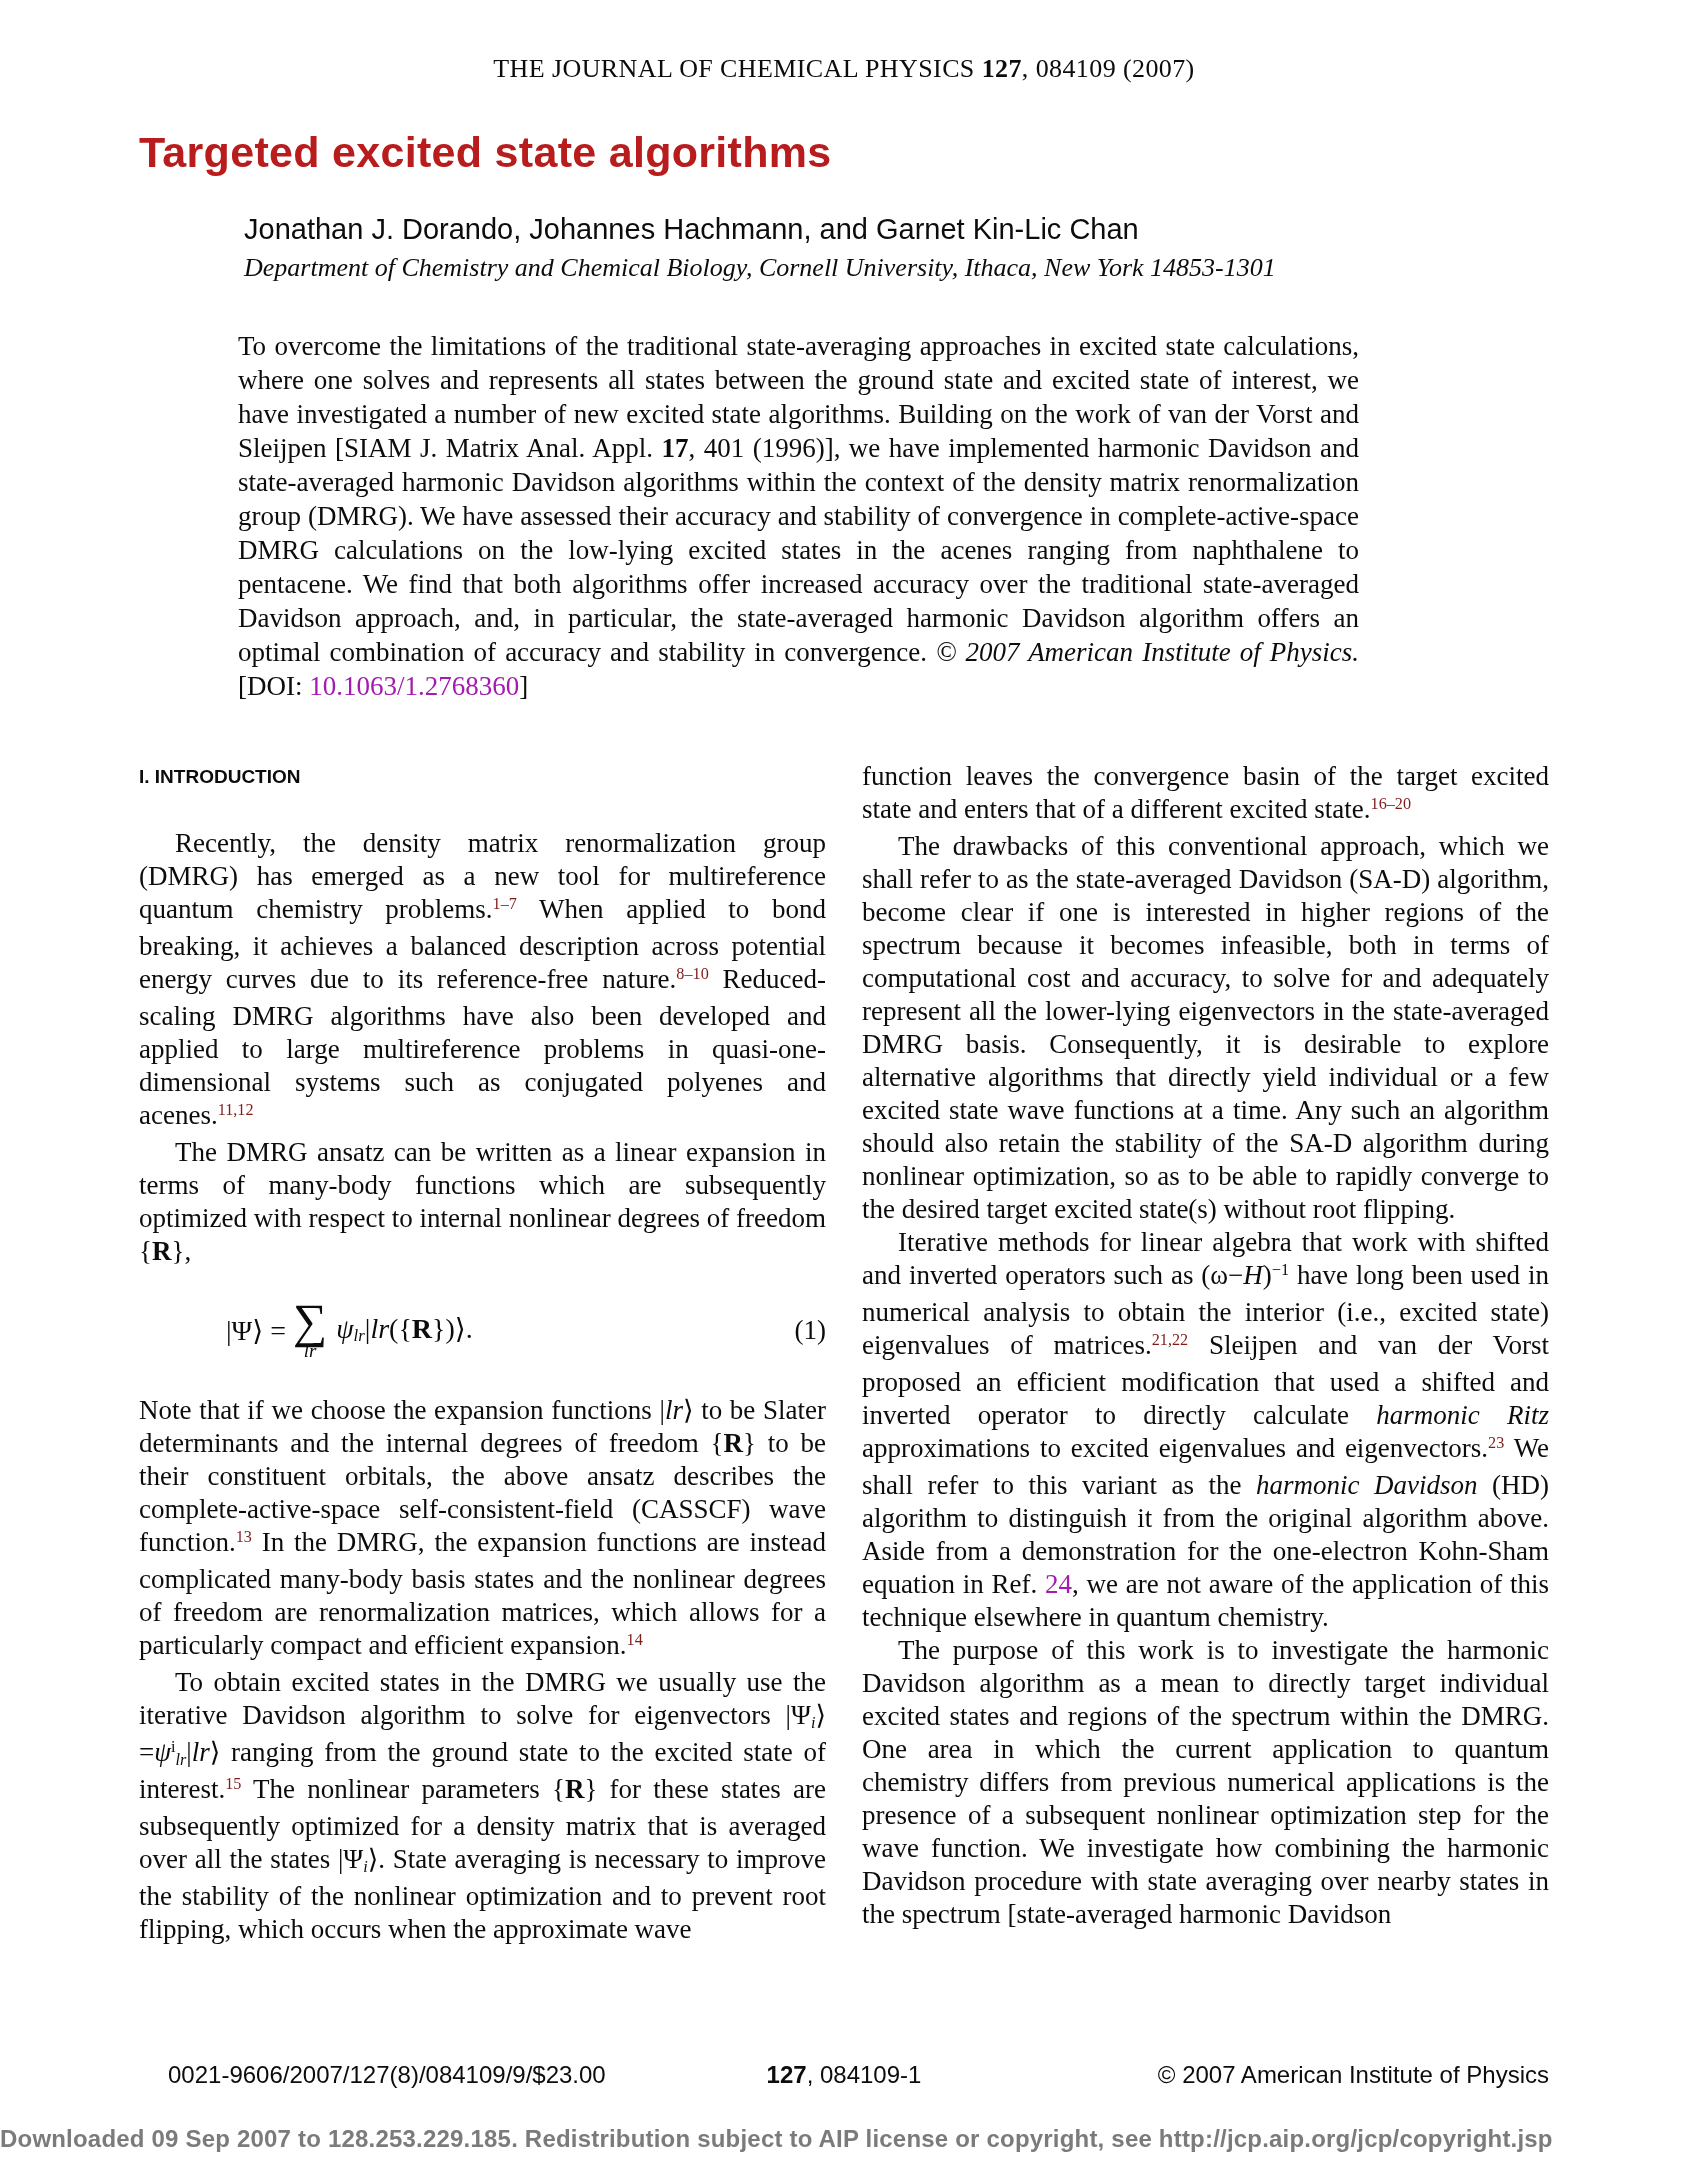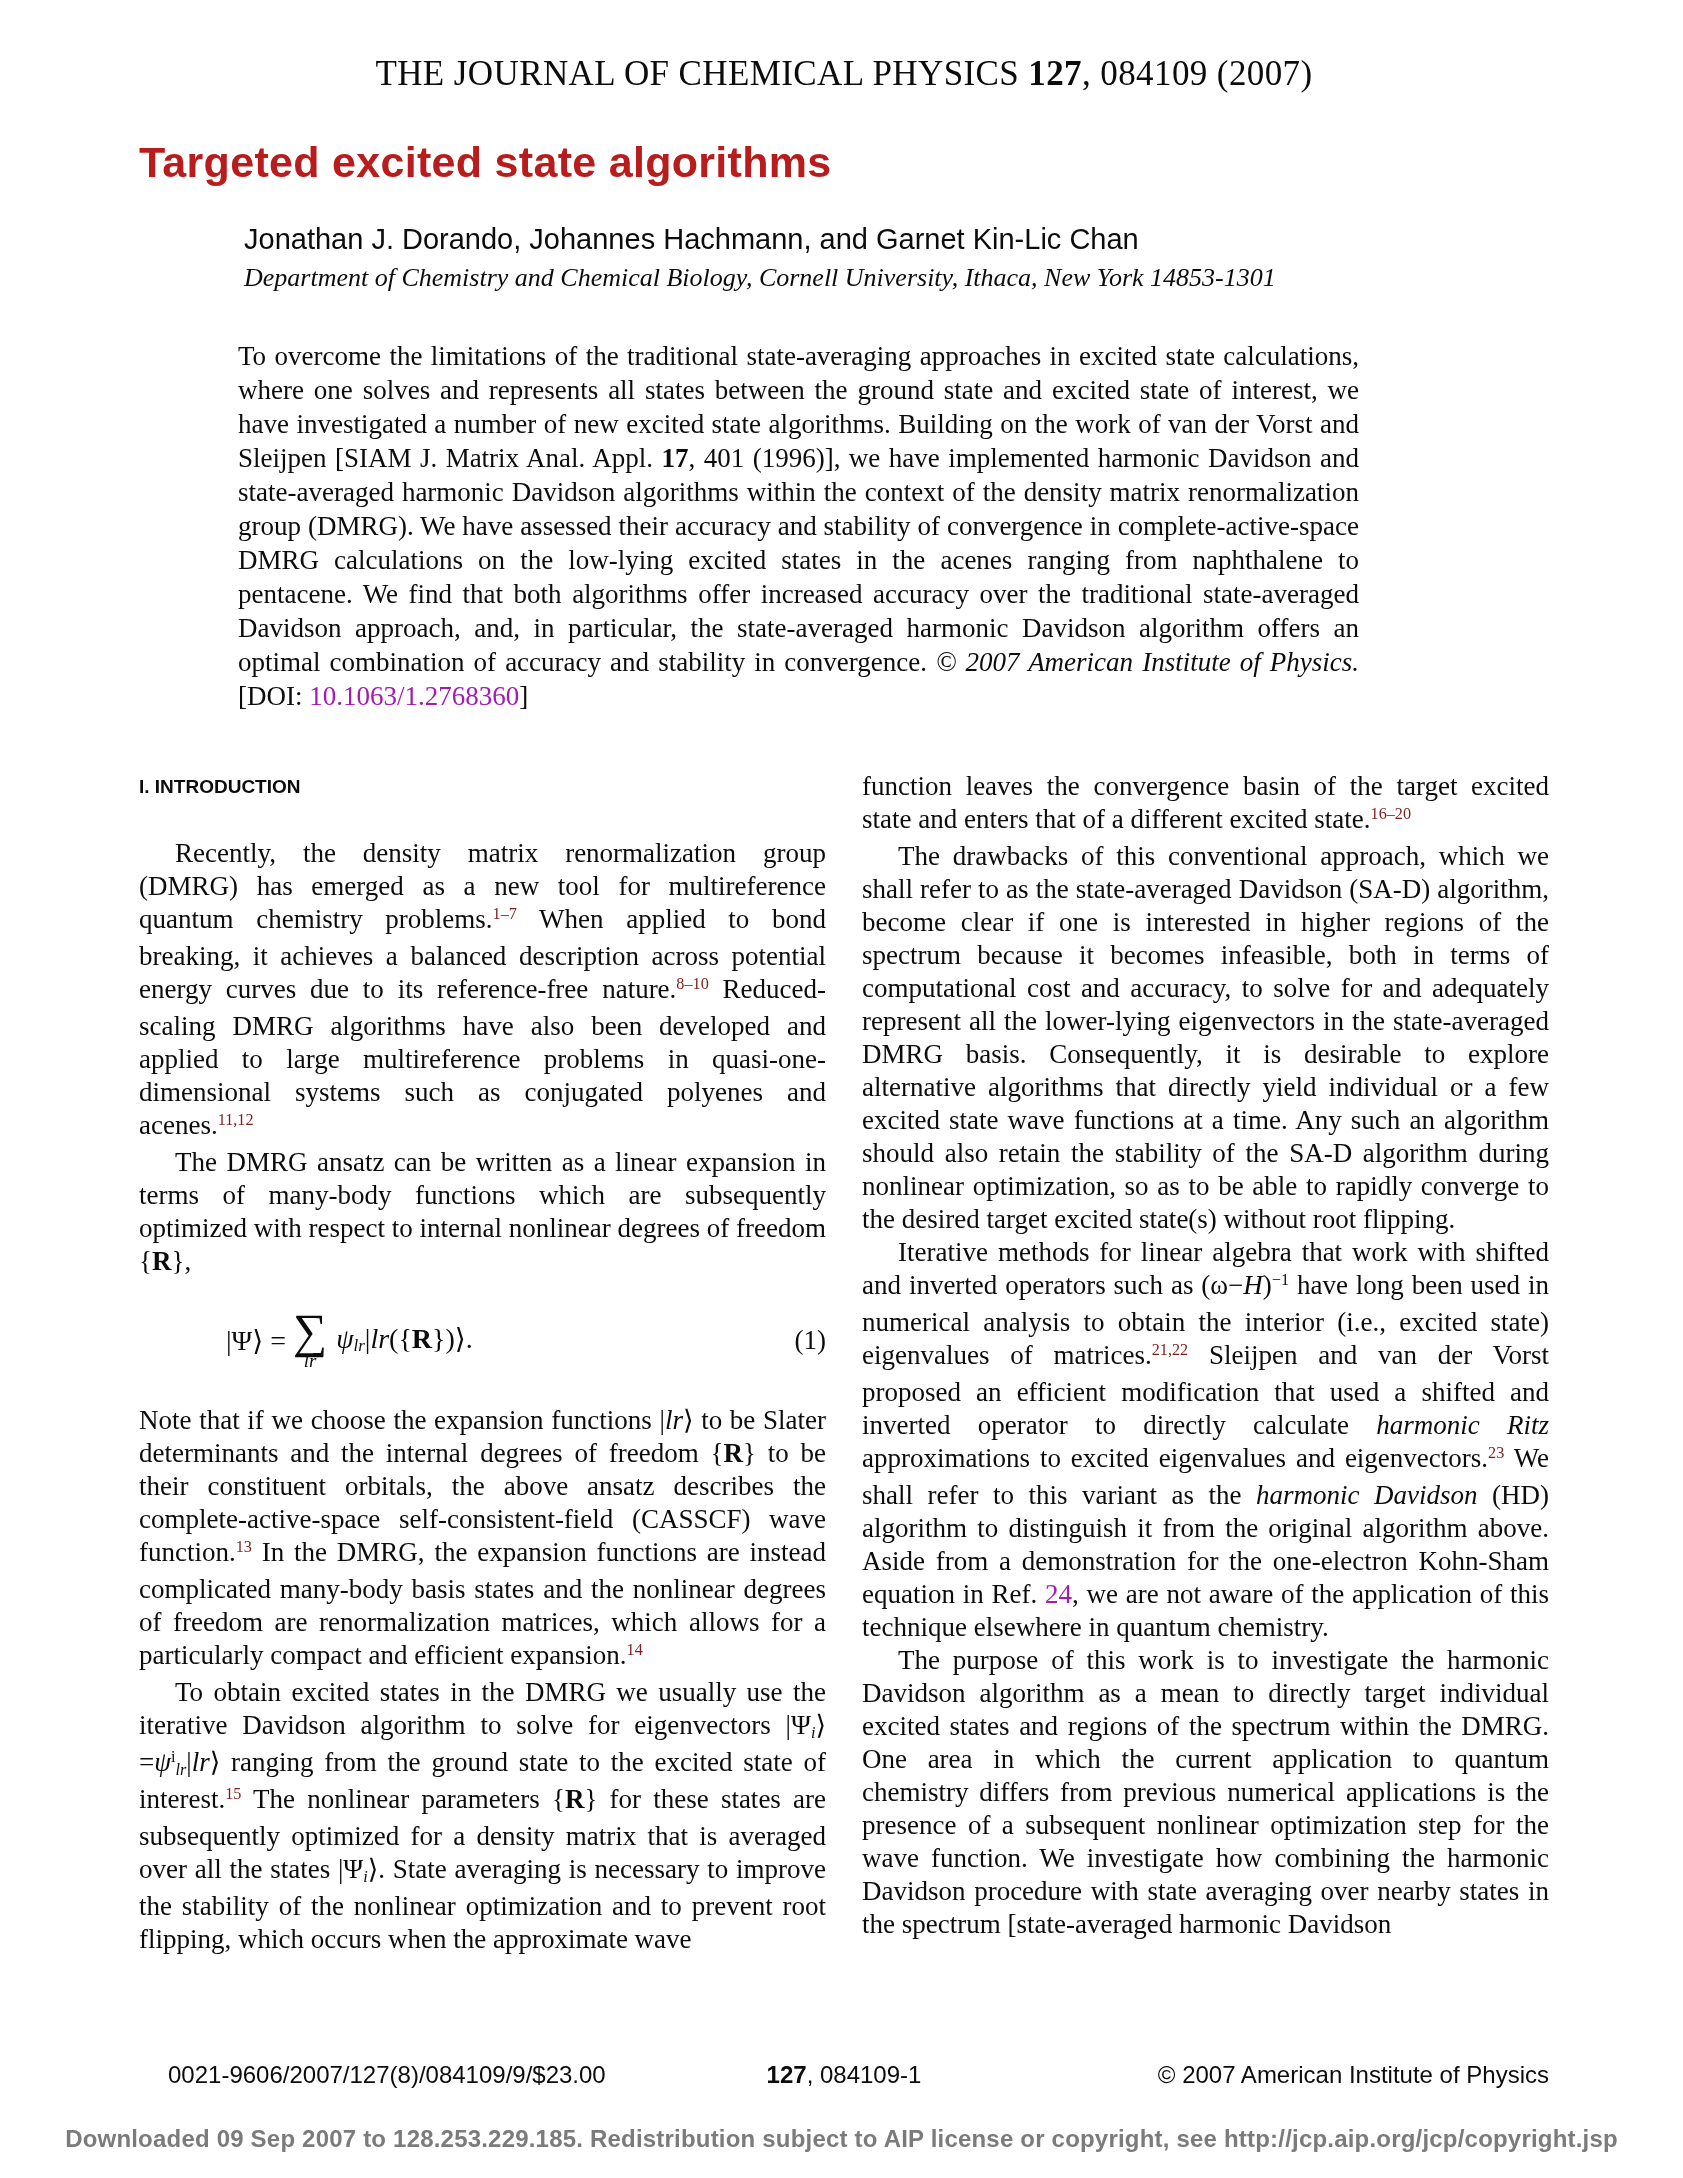--- a/index.html
+++ b/index.html
@@ -1,21 +1,21 @@
 <!DOCTYPE html>
 <html><head>
 <meta charset="utf-8">
 <style>
   html,body{margin:0;padding:0;background:#ffffff;}
   .page{
     width:1683px;height:2178px;position:relative;background:#ffffff;color:#0c0c0c;
     font-family:"Liberation Serif","DejaVu Serif",serif;
     box-sizing:border-box;padding:54px 134px 0 139px;overflow:hidden;
   }
-  .journal-header{text-align:center;font-size:35px;letter-spacing:0.4px;}
+  .journal-header{text-align:center;font-size:26px;letter-spacing:0.4px;}
   .bold{font-weight:bold;}
   .title{
     font-family:"Liberation Sans","DejaVu Sans",sans-serif;color:#b91c1c;
     font-size:43px;font-weight:bold;margin:44px 0 0 0;letter-spacing:0.3px;
   }
   .authors{font-family:"Liberation Sans","DejaVu Sans",sans-serif;font-size:29px;margin:36px 0 0 105px;}
   .affiliation{font-style:italic;font-size:26px;margin:7px 0 0 105px;}
   .received{font-size:27px;margin:30px 0 0 105px;}
   .abstract{margin:46px 0 0 99px;width:1121px;text-align:justify;font-size:27px;line-height:34px;}
   .columns{display:flex;gap:36px;margin-top:57px;}
@@ -42,21 +42,21 @@
   .eq-rhs{font-size:28px;}
   .eq-number{font-size:27px;}
   .footer{
     position:absolute;left:139px;right:134px;top:2061px;height:40px;
     font-family:"Liberation Sans","DejaVu Sans",sans-serif;font-size:24px;
   }
   .footer-issn{position:absolute;left:0;top:0;margin-left:29px;}
   .footer-center{position:absolute;left:50%;transform:translateX(-50%);top:0;}
   .footer-copyright{position:absolute;right:0;top:0;}
   .download-note{
-    position:absolute;left:0;right:0;top:2125px;text-align:center;
+    position:absolute;left:0;right:0;top:2125px;text-align:left;
     font-family:"Liberation Sans","DejaVu Sans",sans-serif;font-weight:bold;
     font-size:24px;color:#7b7b7b;letter-spacing:0.2px;
   }
 </style>
 </head>
 <body>
 
 <div class="page">
 
   <div class="journal-header">

